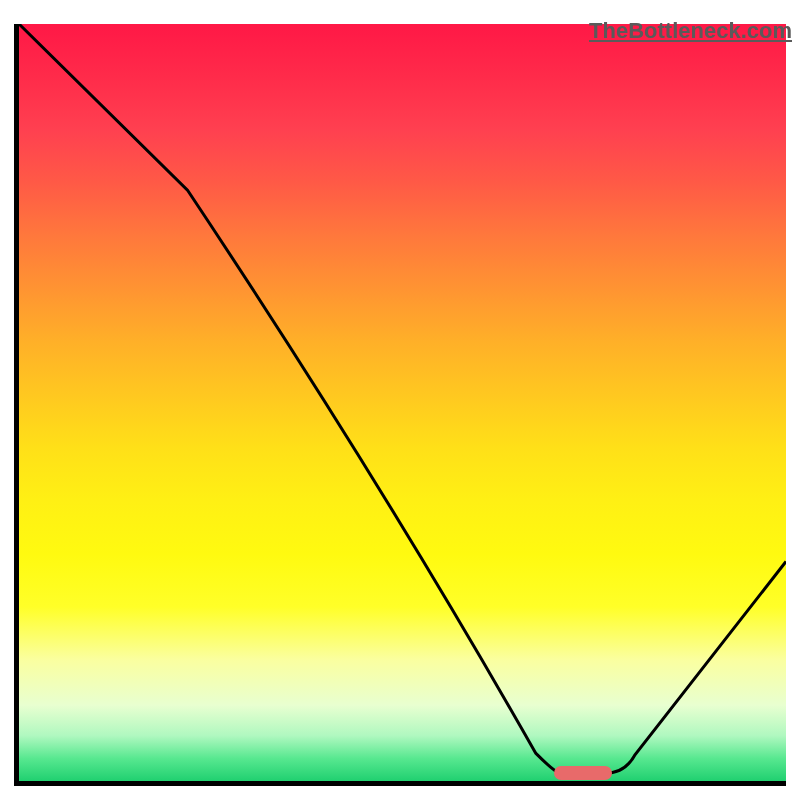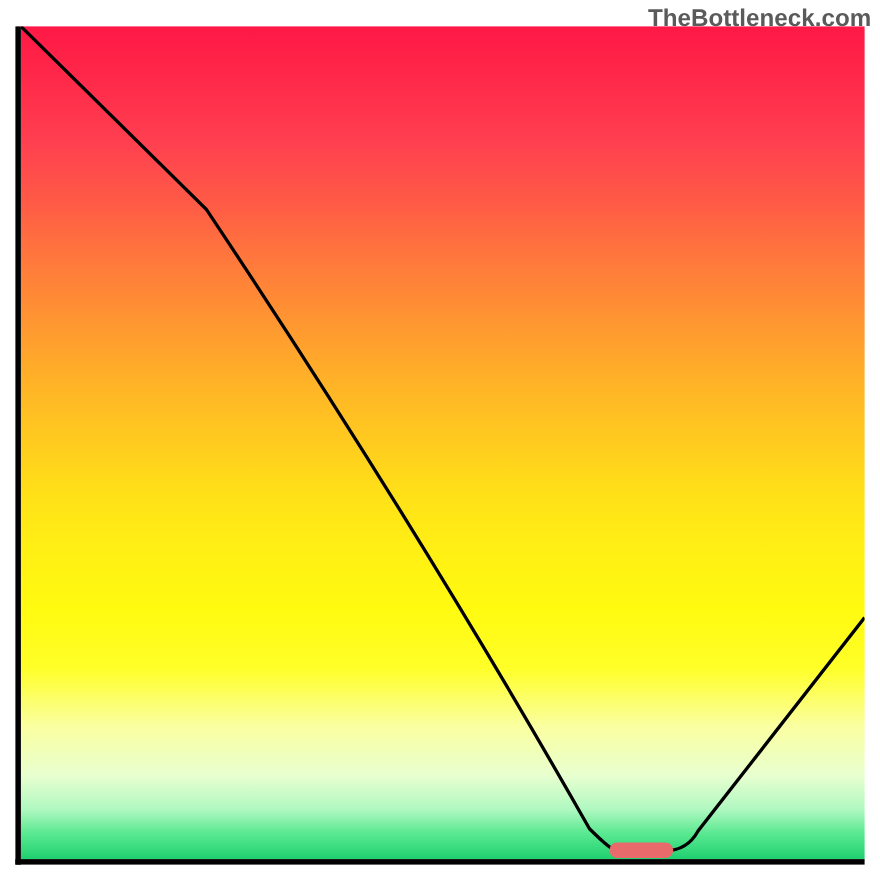--- a/index.html
+++ b/index.html
@@ -6,26 +6,27 @@
     margin: 0;
     padding: 0;
     width: 800px;
     height: 800px;
     position: relative;
     font-family: Arial, sans-serif;
     background: #fff;
   }
   .watermark {
     position: absolute;
-    top: 4px;
+    top: 18px;
     right: 8px;
     font-size: 22px;
     font-weight: bold;
     color: #5a5a5a;
     z-index: 10;
+    text-decoration: underline;
   }
   .plot-area {
     position: absolute;
     left: 14px;
     top: 24px;
     width: 772px;
     height: 762px;
     border-left: 5px solid #000;
     border-bottom: 5px solid #000;
     box-sizing: border-box;

